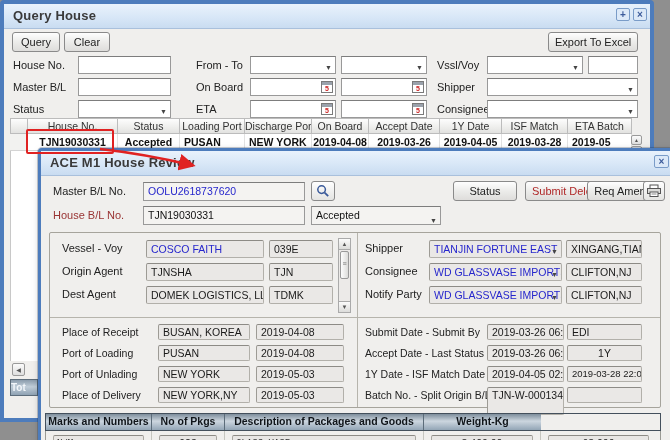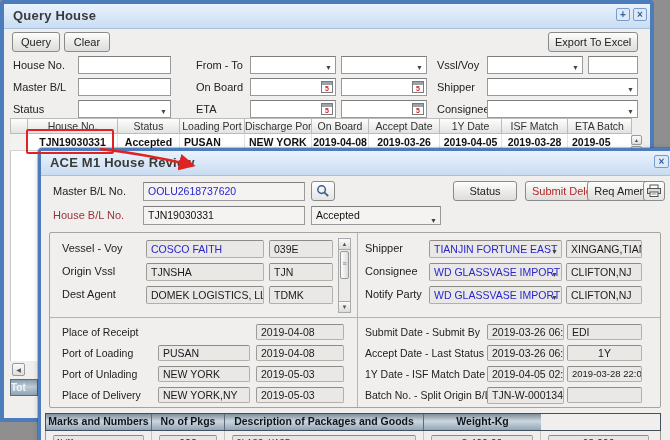--- a/index.html
+++ b/index.html
@@ -213,21 +213,21 @@
       <span>Accepted</span><span class="arr" style="top:5px;">▼</span>
     </div>
 
     <div class="gbox" style="left:8px;top:81px;width:610px;height:174px;">
       <div class="vdiv" style="left:307px;top:0;height:174px;"></div>
       <div class="hdiv" style="left:0;top:84px;width:610px;"></div>
 
       <span class="gb-lbl" style="left:12px;top:9px;">Vessel - Voy</span>
       <div class="ifield blue" style="left:96px;top:7px;width:118px;">COSCO FAITH</div>
       <div class="ifield" style="left:219px;top:7px;width:64px;">039E</div>
-      <span class="gb-lbl" style="left:12px;top:32px;">Origin Vssl</span>
+      <span class="gb-lbl" style="left:12px;top:32px;">Origin Agent</span>
       <div class="ifield" style="left:96px;top:30px;width:118px;">TJNSHA</div>
       <div class="ifield" style="left:219px;top:30px;width:64px;">TJN</div>
       <span class="gb-lbl" style="left:12px;top:55px;">Dest Agent</span>
       <div class="ifield" style="left:96px;top:53px;width:118px;">DOMEK LOGISTICS, LLC</div>
       <div class="ifield" style="left:219px;top:53px;width:64px;">TDMK</div>
 
       <div class="vscroll" style="left:288px;top:5px;height:75px;">
         <div class="sa">▲</div>
         <div class="thumb">≡</div>
         <div class="sa bot">▼</div>
@@ -237,20 +237,21 @@
       <div class="ifield dd blue" style="left:379px;top:7px;width:133px;padding-right:12px;"><span>TIANJIN FORTUNE EAST INT'L</span><span class="arr">▼</span></div>
       <div class="ifield" style="left:516px;top:7px;width:76px;">XINGANG,TIANJIN</div>
       <span class="gb-lbl" style="left:315px;top:32px;">Consignee</span>
       <div class="ifield dd blue" style="left:379px;top:30px;width:133px;padding-right:12px;"><span>WD GLASSVASE IMPORTS INC</span><span class="arr">▼</span></div>
       <div class="ifield" style="left:516px;top:30px;width:76px;">CLIFTON,NJ</div>
       <span class="gb-lbl" style="left:315px;top:55px;">Notify Party</span>
       <div class="ifield dd blue" style="left:379px;top:53px;width:133px;padding-right:12px;"><span>WD GLASSVASE IMPORTS INC</span><span class="arr">▼</span></div>
       <div class="ifield" style="left:516px;top:53px;width:76px;">CLIFTON,NJ</div>
 
       <span class="gb-lbl sm" style="left:12px;top:93px;">Place of Receipt</span>
+      <div class="ifield" style="left:108px;top:91px;width:92px;height:16px;line-height:14px;">BUSAN, KOREA</div>
       <div class="ifield" style="left:206px;top:91px;width:88px;height:16px;line-height:14px;">2019-04-08</div>
       <span class="gb-lbl sm" style="left:12px;top:114px;">Port of Loading</span>
       <div class="ifield" style="left:108px;top:112px;width:92px;height:16px;line-height:14px;">PUSAN</div>
       <div class="ifield" style="left:206px;top:112px;width:88px;height:16px;line-height:14px;">2019-04-08</div>
       <span class="gb-lbl sm" style="left:12px;top:135px;">Port of Unlading</span>
       <div class="ifield" style="left:108px;top:133px;width:92px;height:16px;line-height:14px;">NEW YORK</div>
       <div class="ifield" style="left:206px;top:133px;width:88px;height:16px;line-height:14px;">2019-05-03</div>
       <span class="gb-lbl sm" style="left:12px;top:156px;">Place of Delivery</span>
       <div class="ifield" style="left:108px;top:154px;width:92px;height:16px;line-height:14px;">NEW YORK,NY</div>
       <div class="ifield" style="left:206px;top:154px;width:88px;height:16px;line-height:14px;">2019-05-03</div>
@@ -258,21 +259,21 @@
       <span class="gb-lbl sm" style="left:315px;top:93px;">Submit Date - Submit By</span>
       <div class="ifield" style="left:437px;top:91px;width:77px;height:16px;line-height:14px;">2019-03-26 06:29</div>
       <div class="ifield" style="left:517px;top:91px;width:75px;height:16px;line-height:14px;">EDI</div>
       <span class="gb-lbl sm" style="left:315px;top:114px;">Accept Date - Last Status</span>
       <div class="ifield" style="left:437px;top:112px;width:77px;height:16px;line-height:14px;">2019-03-26 06:32</div>
       <div class="ifield" style="left:517px;top:112px;width:75px;height:16px;line-height:14px;text-align:center;">1Y</div>
       <span class="gb-lbl sm" style="left:315px;top:135px;">1Y Date - ISF Match Date</span>
       <div class="ifield" style="left:437px;top:133px;width:77px;height:16px;line-height:14px;">2019-04-05 02:25</div>
       <div class="ifield" style="left:517px;top:133px;width:75px;height:16px;line-height:14px;font-size:9.5px;">2019-03-28 22:07</div>
       <span class="gb-lbl sm" style="left:315px;top:156px;">Batch No. - Split Origin B/L</span>
-      <div class="ifield" style="left:437px;top:154px;width:77px;height:17px;line-height:14px;">TJN-W-000134</div>
+      <div class="ifield" style="left:437px;top:154px;width:77px;height:28px;line-height:14px;">TJN-W-000134</div>
       <div class="ifield" style="left:517px;top:154px;width:75px;height:16px;line-height:14px;"></div>
     </div>
 
     <div style="position:absolute;left:4px;top:262px;width:616px;">
       <div class="chead">
         <div class="hc" style="width:106px;">Marks and Numbers</div>
         <div class="hc" style="width:73px;">No of Pkgs</div>
         <div class="hc" style="width:199px;">Description of Packages and Goods</div>
         <div class="hc" style="width:117px;">Weight-Kg</div>
       </div>

